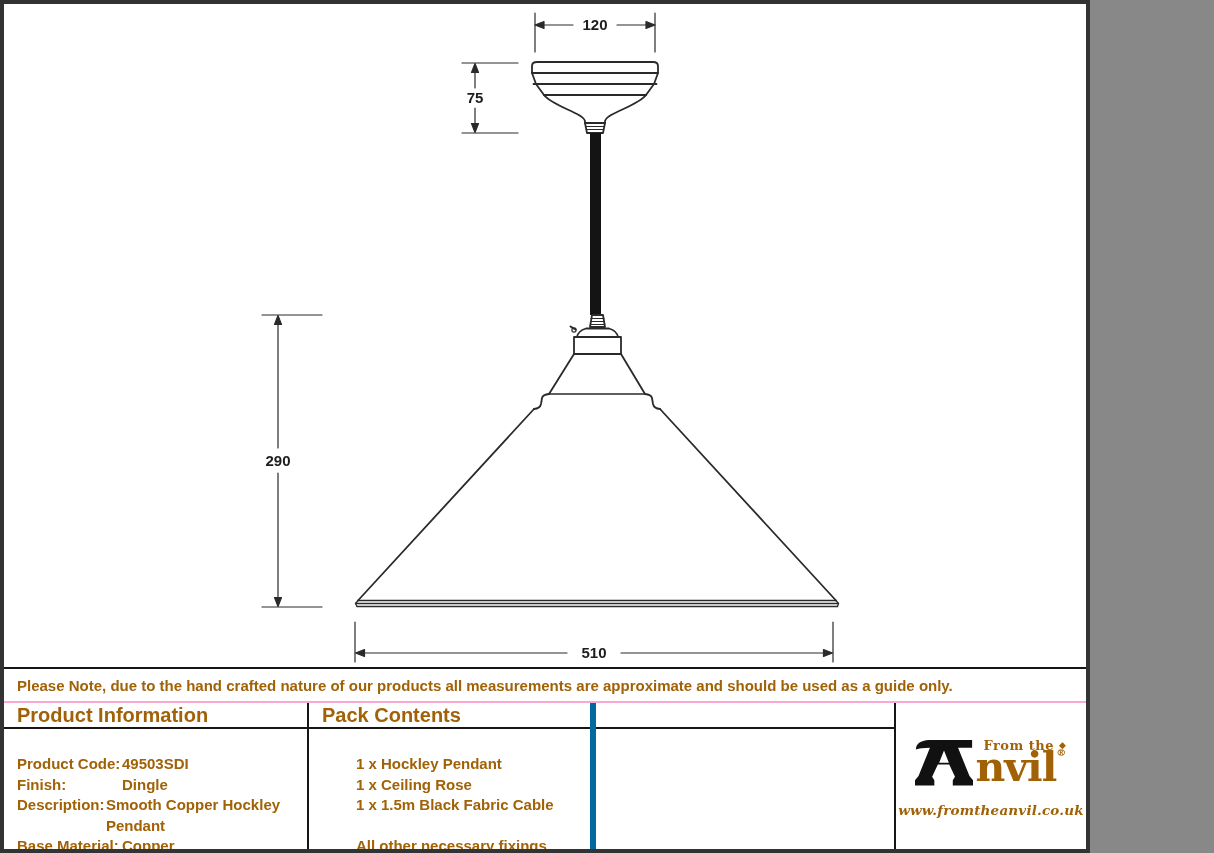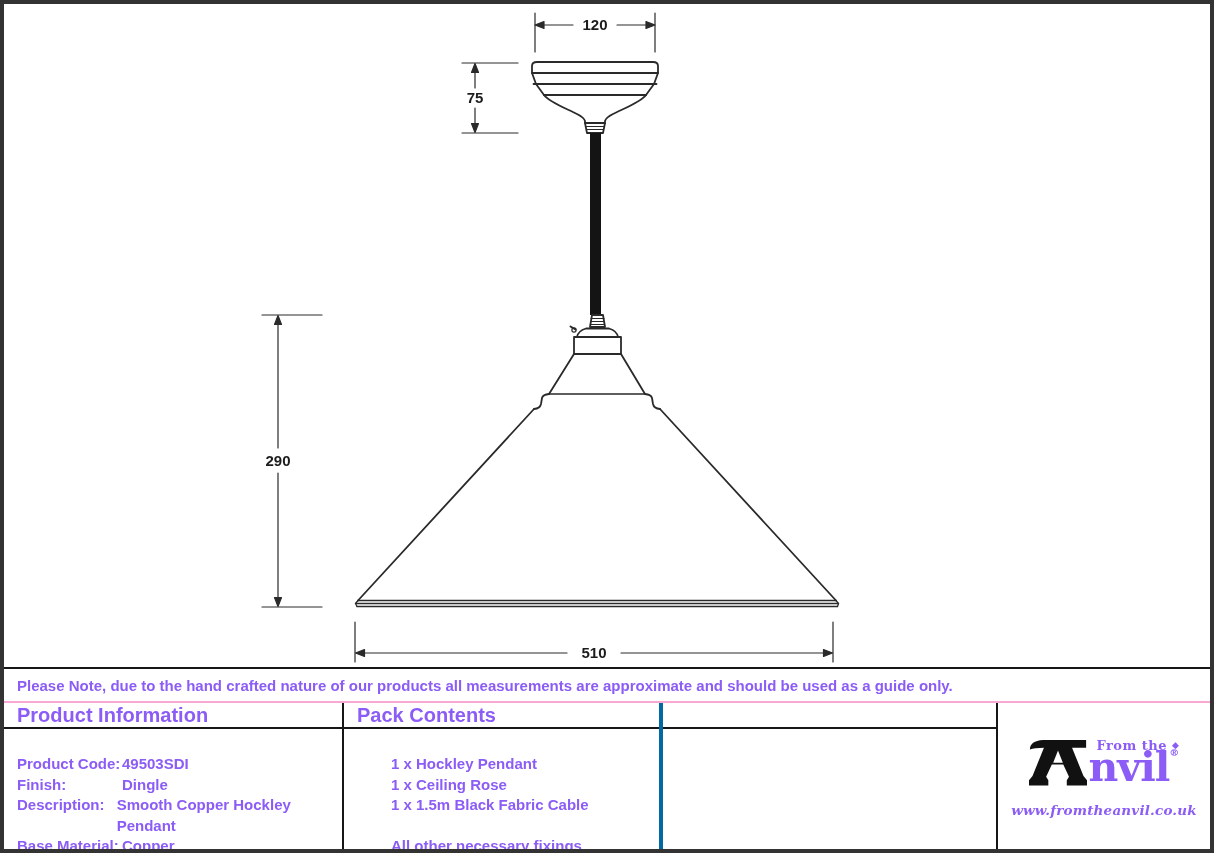--- a/index.html
+++ b/index.html
@@ -1,34 +1,34 @@
 <!DOCTYPE html>
 <html><head>
 <meta charset="utf-8">
 <style>
   html,body{margin:0;padding:0;background:#888;}
   .page{
-    width:1214px;height:853px;box-sizing:border-box;
+    width:1090px;height:853px;box-sizing:border-box;
     border:4px solid #333;background:#fff;
     font-family:"Liberation Sans",sans-serif;
-    color:#8b5cf6;position:relative;overflow:hidden;
+    color:#a16207;position:relative;overflow:hidden;
   }
   .drawing{height:663px;position:relative;}
   .drawing svg{display:block;}
   .dim-text{font:700 15px "Liberation Sans",sans-serif;fill:#1c1c1c;}
   .note-row{
     height:36px;box-sizing:border-box;
     border-top:2px solid #161616;border-bottom:2px solid #f9a8d4;
     display:flex;align-items:center;padding-left:13px;
     font-weight:700;font-size:15px;
   }
   .spec-table{display:flex;height:146px;}
   .col{box-sizing:border-box;}
   .col1{width:340px;border-right:2px solid #161616;}
-  .col2{width:319px;border-right:4px solid #0369a1;}
+  .col2{width:319px;border-right:6px solid #0369a1;}
   .col3{width:335px;border-right:2px solid #161616;}
   .col4{width:212px;display:flex;align-items:center;justify-content:center;}
   .cell-header{
     height:26px;box-sizing:border-box;border-bottom:2px solid #161616;
     display:flex;align-items:center;padding-left:13px;
     font-weight:700;font-size:20px;
   }
   .cell-body{padding:25px 0 0 13px;font-weight:700;font-size:15px;line-height:20.5px;}
   .info-row{display:flex;}
   .info-label{width:105px;}

